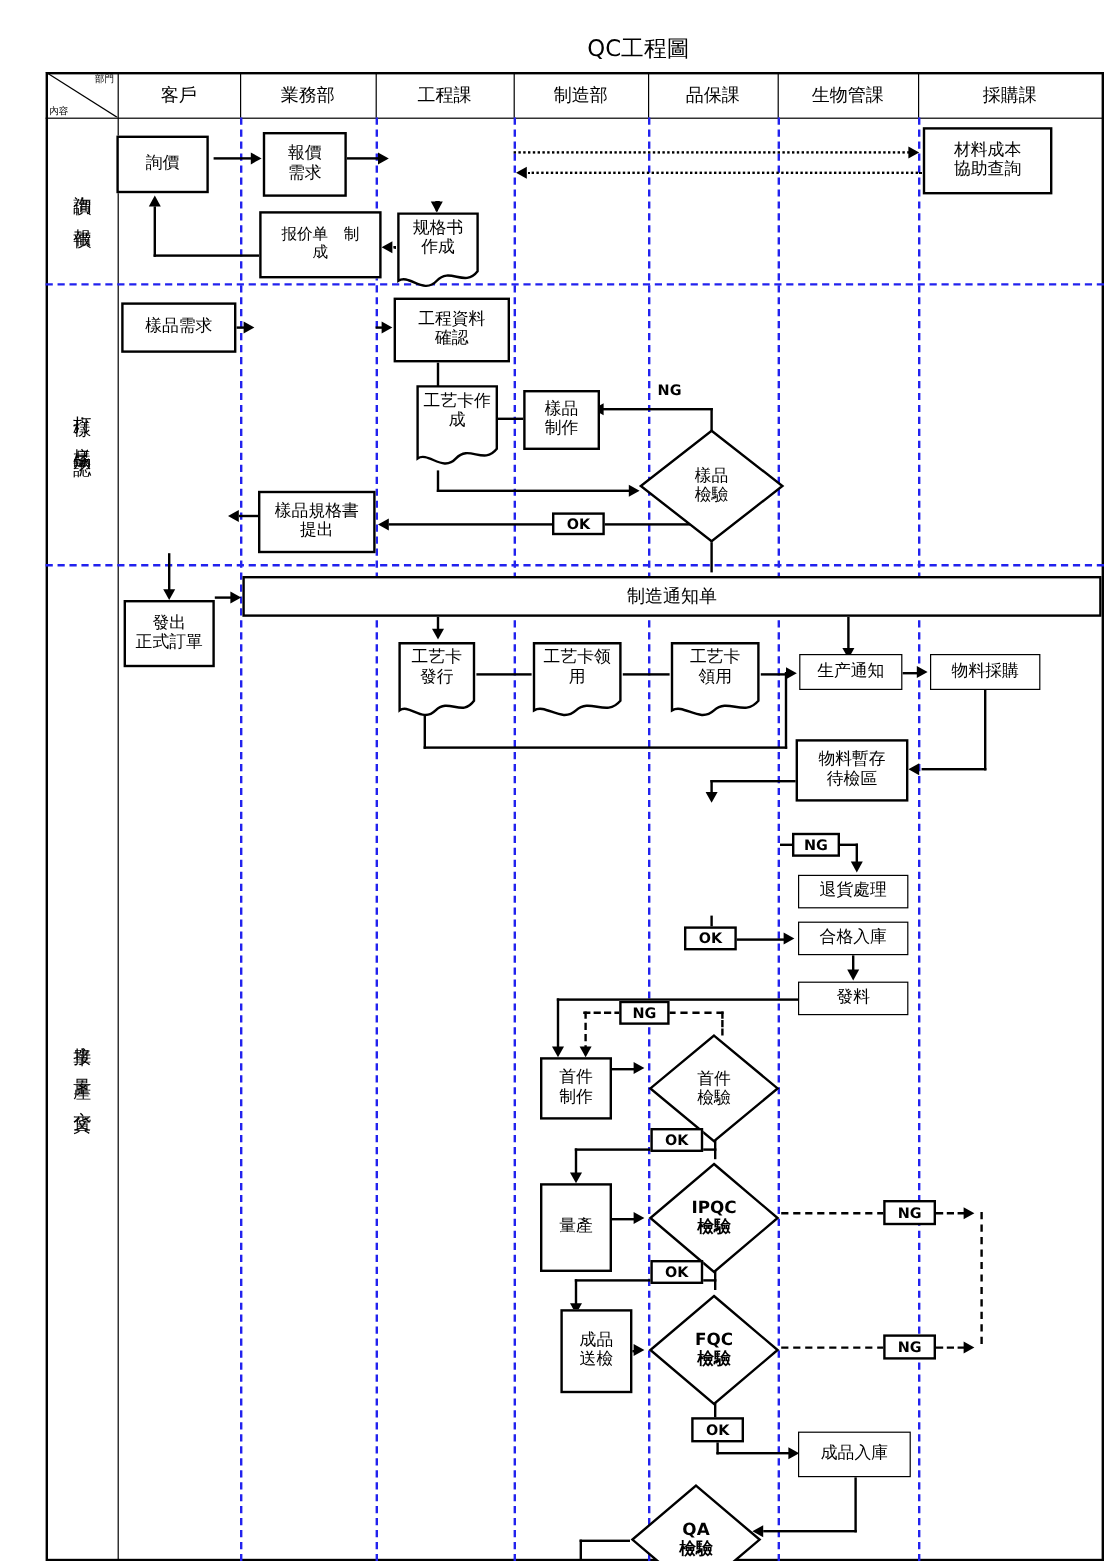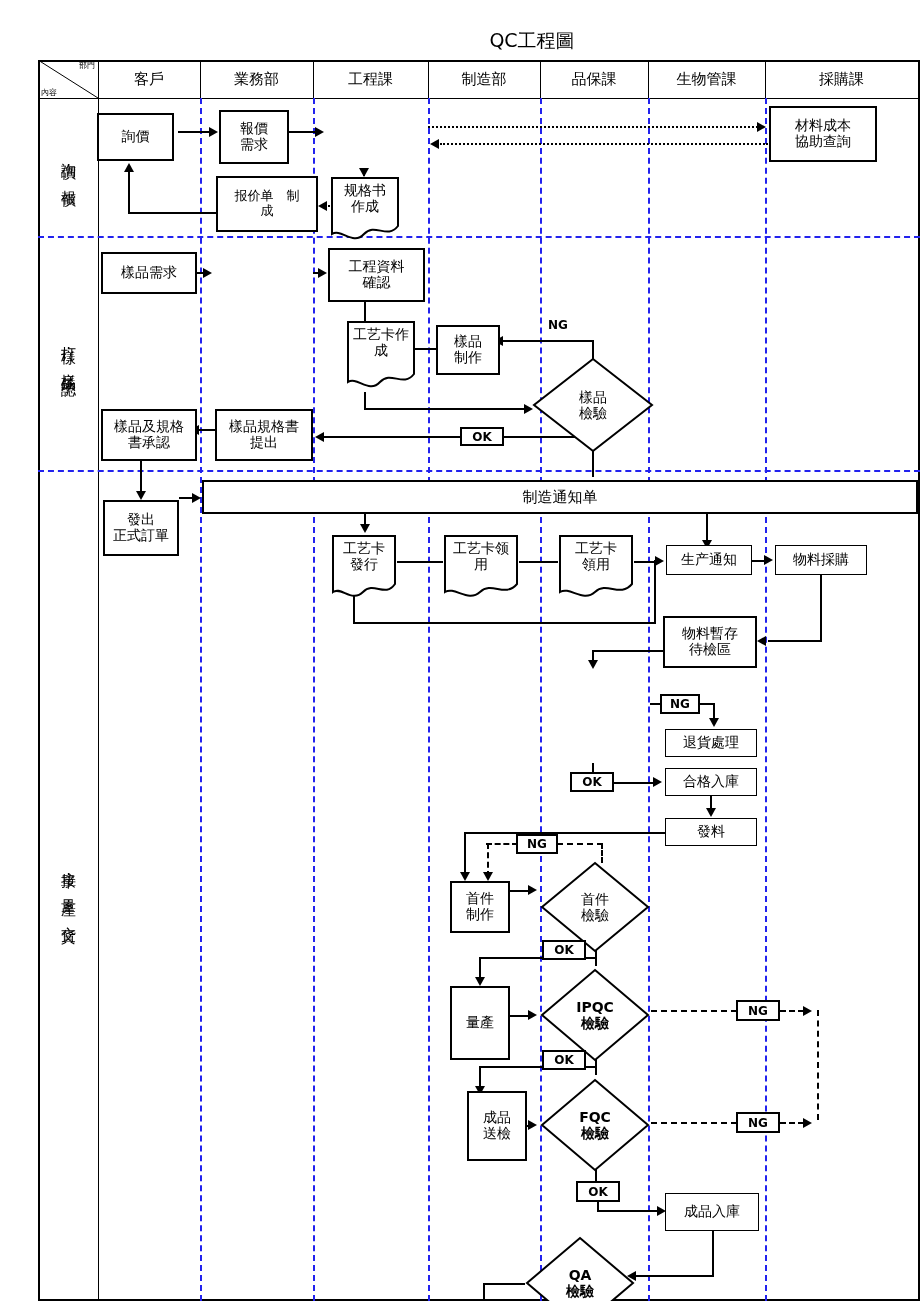--- a/index.html
+++ b/index.html
@@ -261,22 +261,20 @@
   <div class="dia" style="left:531px;top:356px;width:124px;height:98px;">
     <svg width="124" height="98" viewBox="0 0 124 98">
         <polygon points="62,3 121,49 62,95 3,49" fill="#fff" stroke="#000" stroke-width="2"></polygon>
       </svg>
     <div class="lbl" style="white-space:pre-line;"><span>樣品
 檢驗</span></div>
   </div>
 
   <div class="node" style="left:215px;top:409px;width:98px;height:52px;white-space:pre-line;"><span>樣品規格書
 提出</span></div>
-  <div class="node" style="left:101px;top:409px;width:96px;height:52px;white-space:pre-line;"><span>樣品及規格
-書承認</span></div>
 
   <div style="position:absolute;left:548px;top:318px;font-size:12px;font-weight:bold;z-index:6;"><span>NG</span></div>
 
   <div class="ln lnh" style="left:197px;top:272px;width:8px;"></div>
   <div class="arw ar" style="left:203px;top:268px;"></div>
   <div class="ln lnh" style="left:313px;top:272px;width:7px;"></div>
   <div class="arw ar" style="left:318px;top:268px;"></div>
 
   <div class="ln lnv" style="left:364px;top:302px;height:20px;"></div>
 

